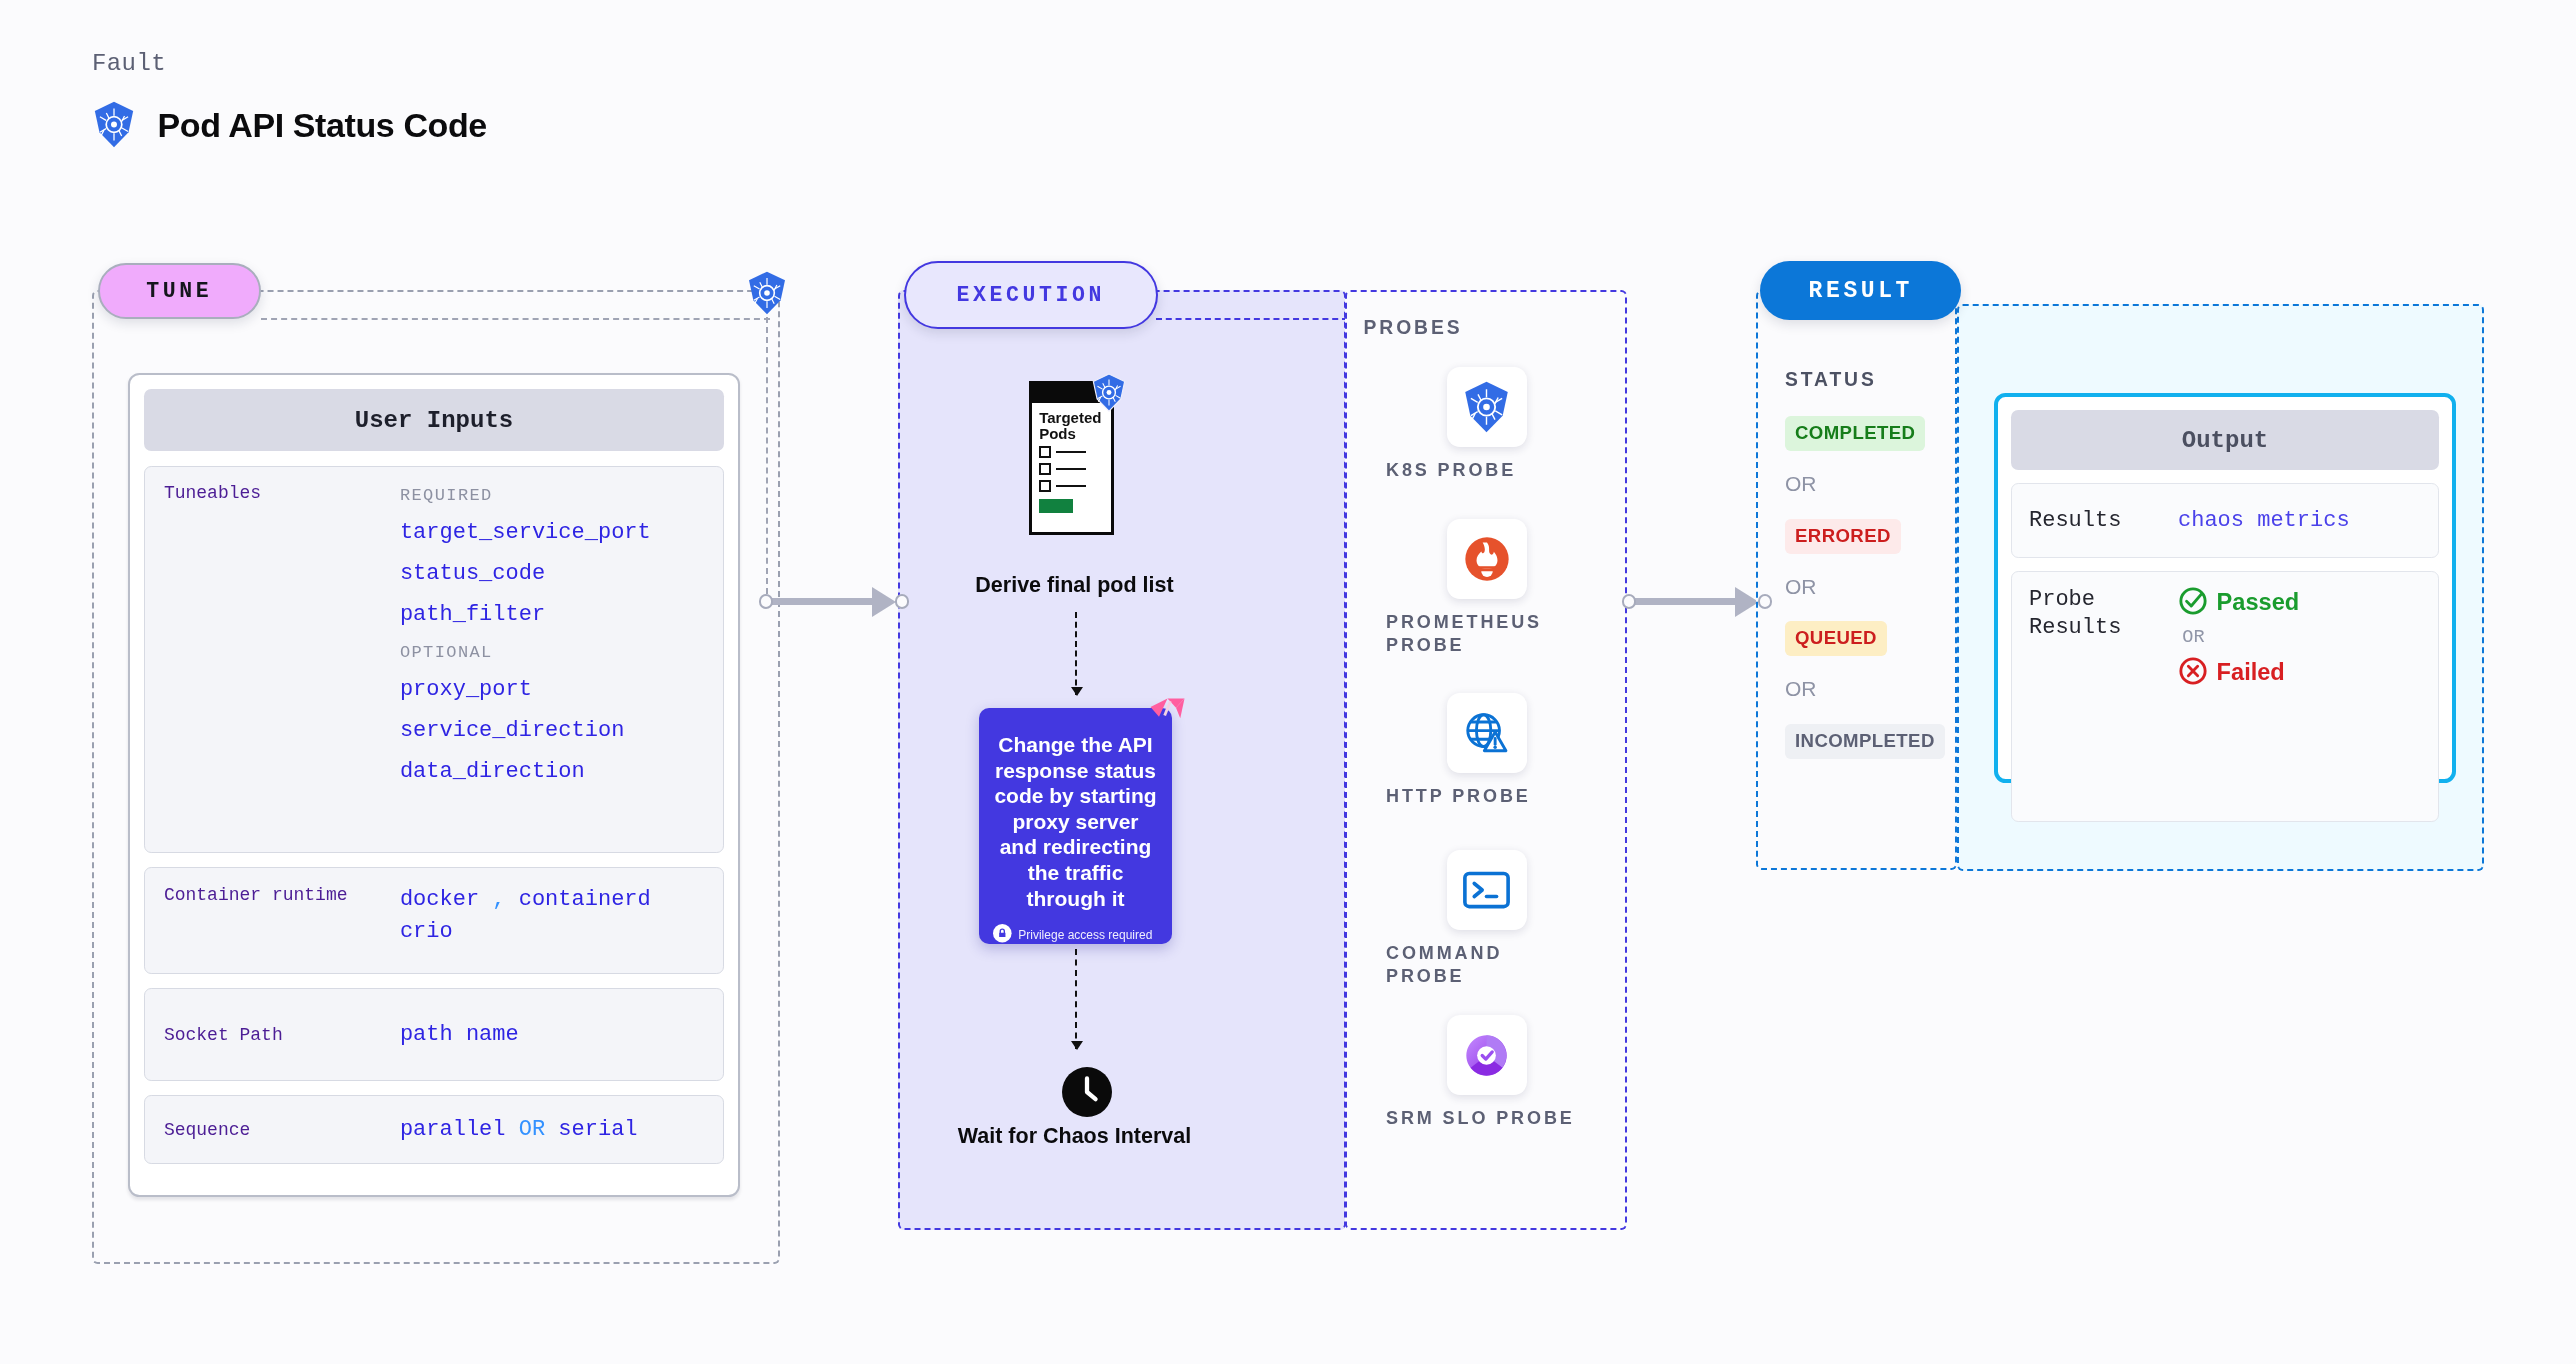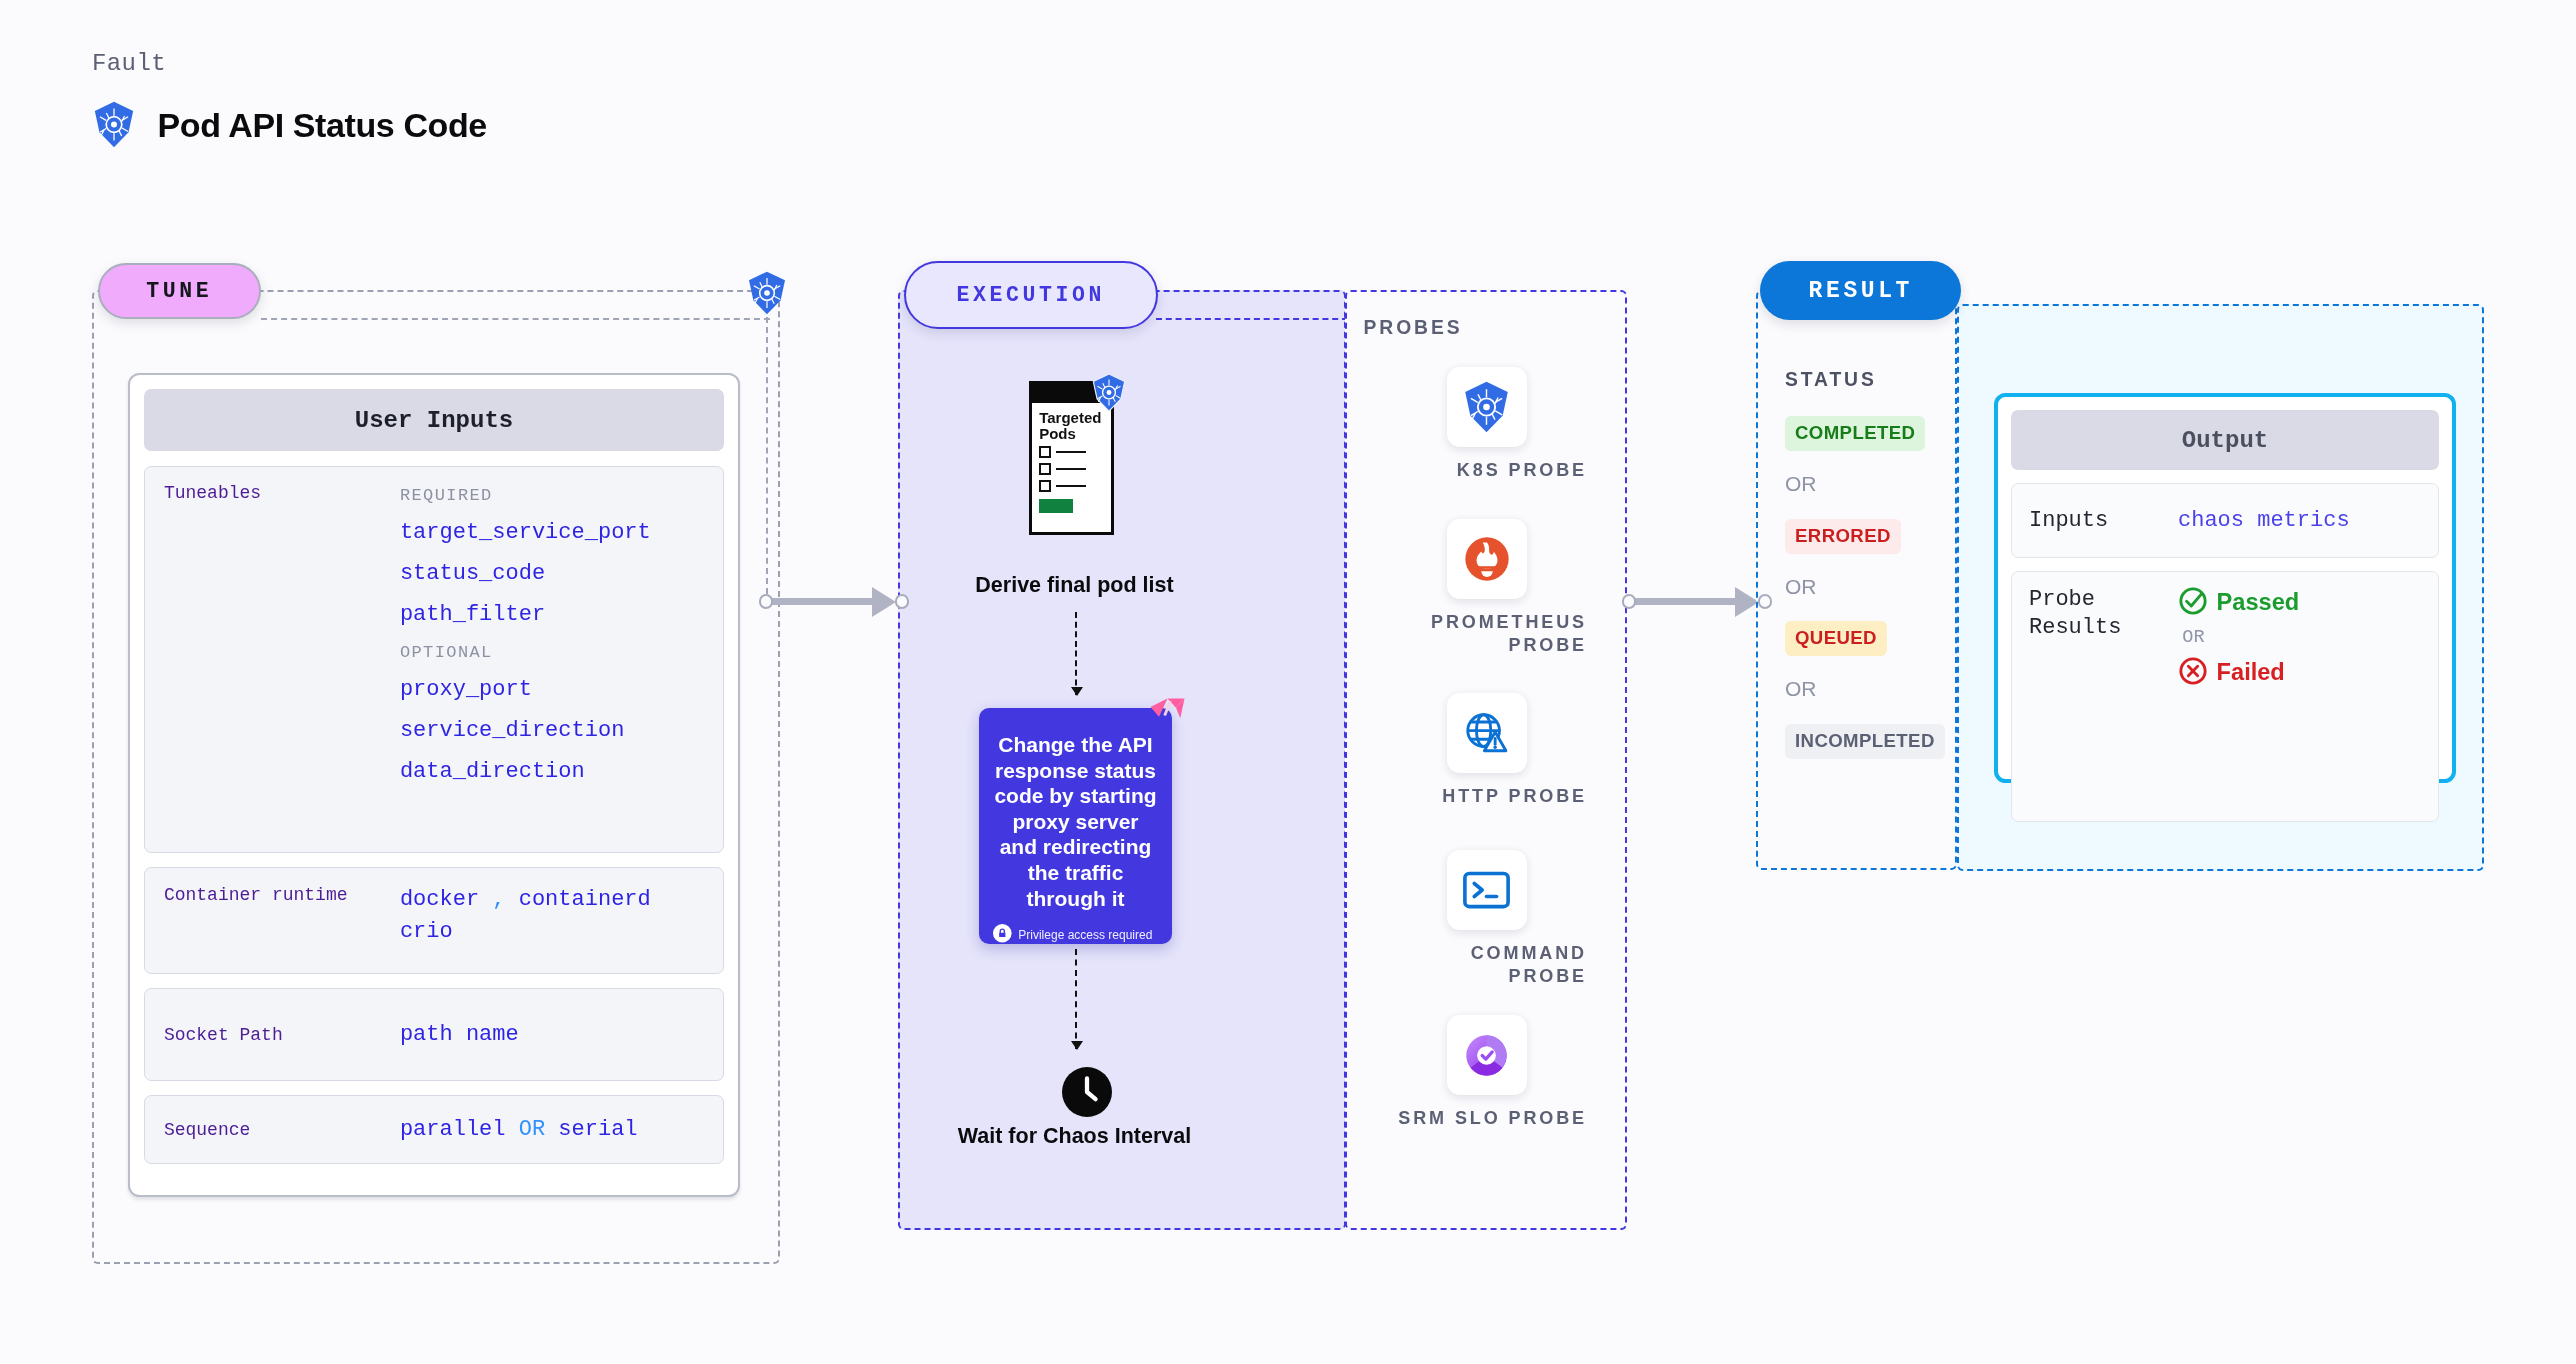--- a/index.html
+++ b/index.html
@@ -144,21 +144,21 @@
   #action-priv span.t { font-size: 12px; color: #f0eefd; }
   #harness-logo { position: absolute; right: -13.6px; top: -11.5px; }
 
   #clock-wrap { position: absolute; left: 1062px; top: 1067px; }
   #wait-label {
     position: absolute; left: 933px; top: 1123px; width: 283px; text-align: center;
     font-size: 21.5px; font-weight: 700; color: #0b0b0d; line-height: 1.22;
   }
 
   
-  .probe { position: absolute; width: 201px; text-align: right; left: 41px; }
+  .probe { position: absolute; width: 201px; text-align: left; left: 41px; }
   .probe-tile {
     width: 80px; height: 80px; margin: 0 auto;
     background: #fff; border-radius: 13px;
     box-shadow: 0 2.9px 8.6px rgba(30,35,70,0.12);
     display: flex; align-items: center; justify-content: center;
   }
   .probe-name {
     margin-top: 12px; font-size: 18px; font-weight: 700;
     letter-spacing: 2.9px; color: #5c6074; line-height: 1.28;
   }
@@ -491,21 +491,21 @@
 <div class="hdash" style="left:1960px; top:318px; width:0px; border-color:#0c77d8;"></div>
 
 <div class="panel" id="output-panel">
   <div class="panel-body"></div>
 </div>
 
 <div id="output-card">
   <div id="output-head">Output</div>
 
   <div class="out-sub" style="align-items:center; height:75px;">
-    <div class="out-label">Inputs</div>
+    <div class="out-label">Results</div>
     <div class="out-val">chaos metrics</div>
   </div>
 
   <div class="out-sub" style="align-items:flex-start; height:251px;">
     <div class="out-label">Probe Results</div>
     <div>
       <div class="pf-row">
         <span>
           <svg width="30" height="30" viewBox="0 0 42 42">
               <circle cx="21" cy="21" r="17" fill="none" stroke="#1a9c2e" stroke-width="4"></circle>

